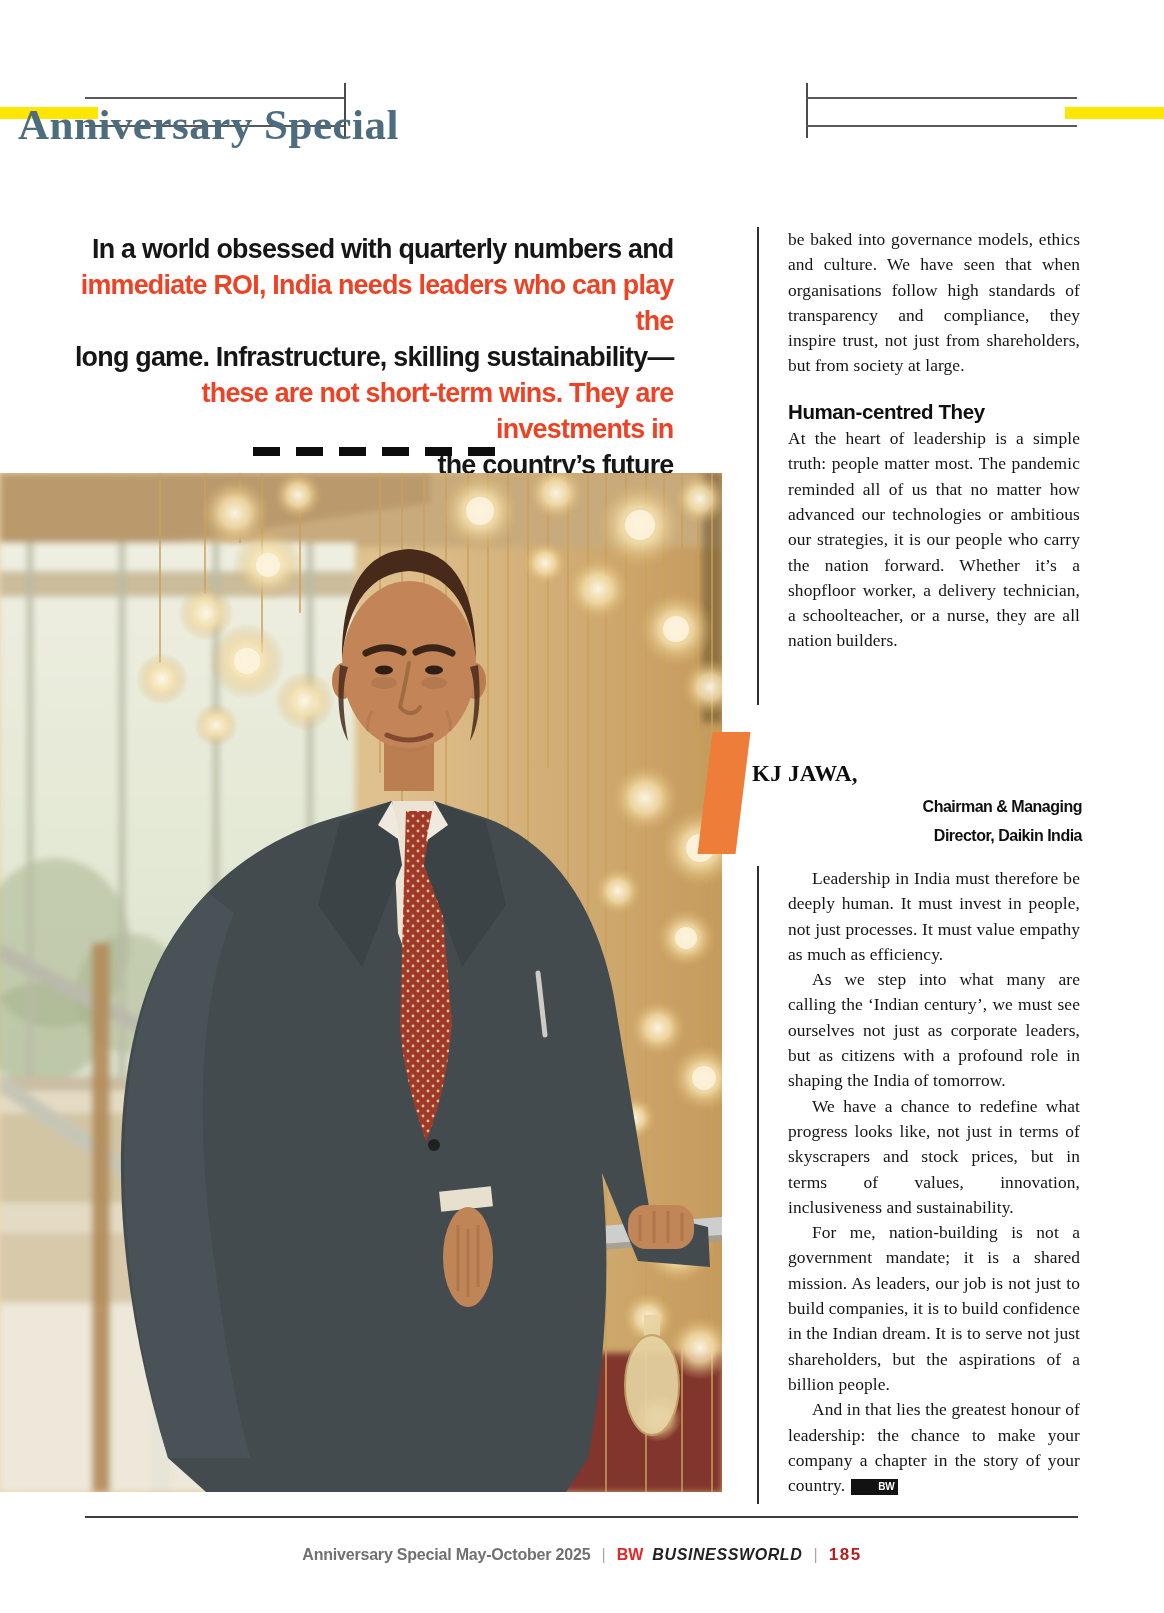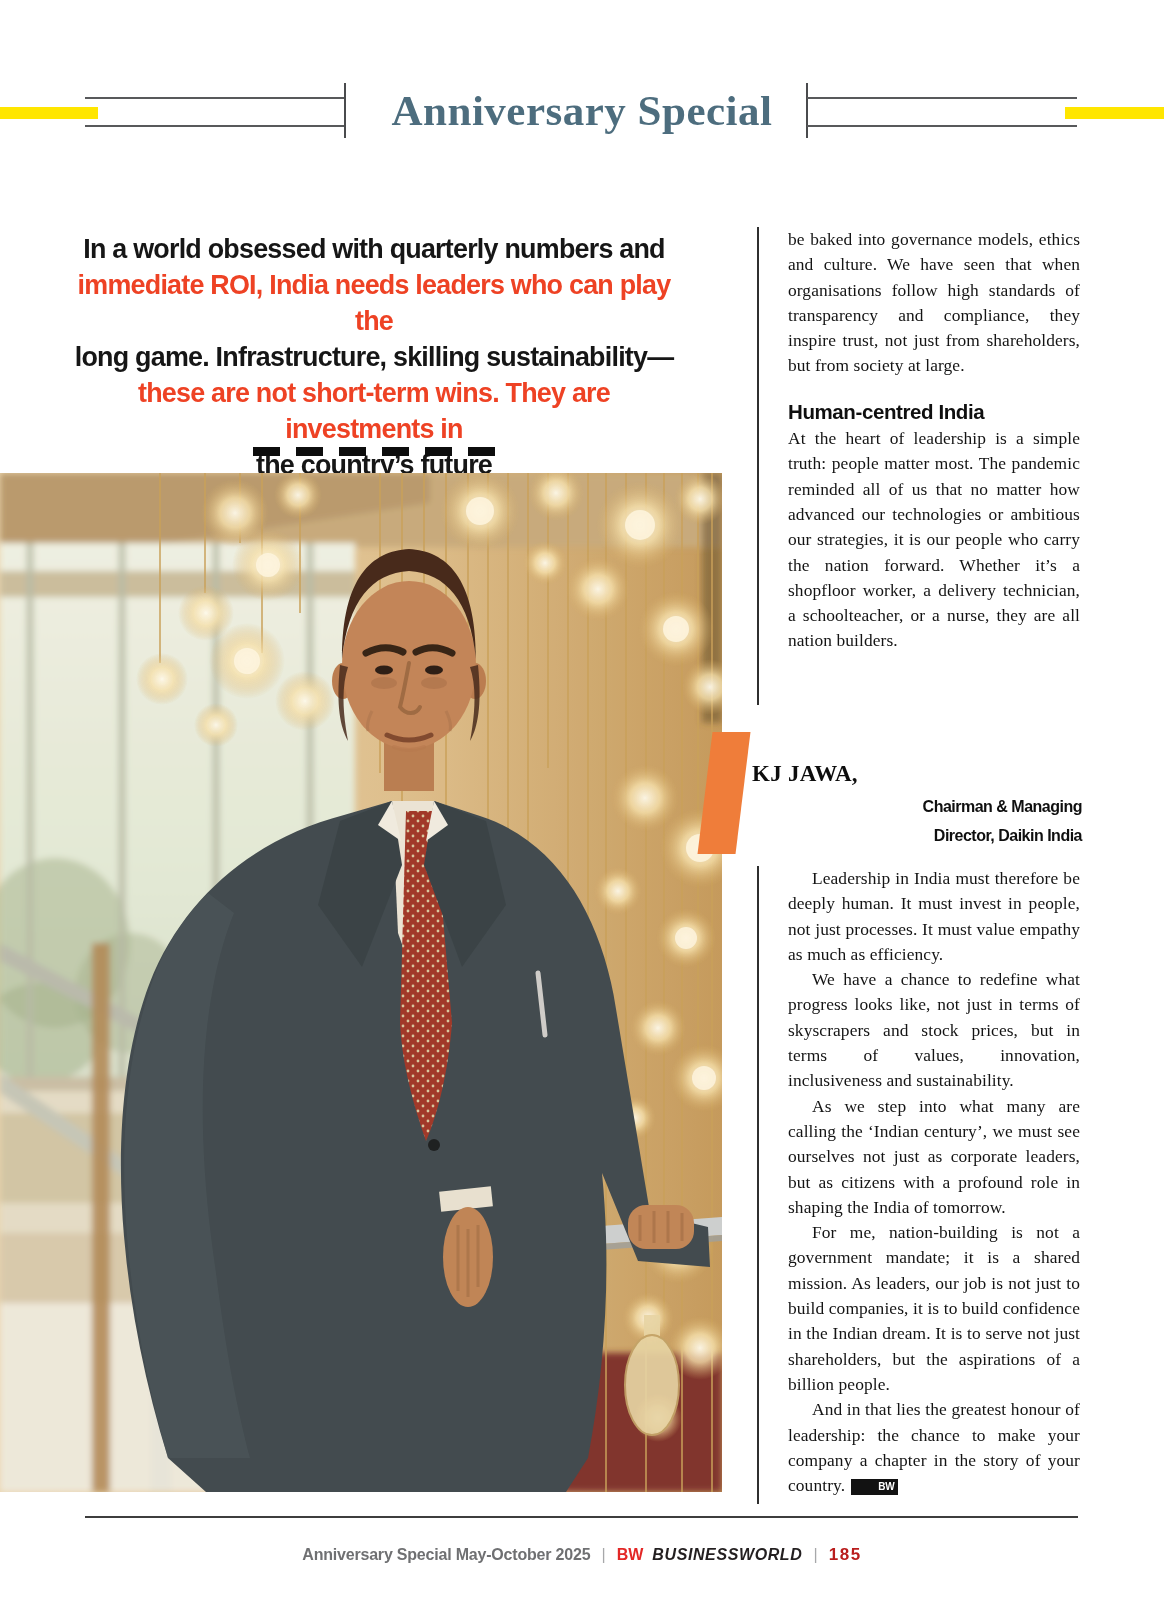--- a/index.html
+++ b/index.html
@@ -9,26 +9,26 @@
   
   .hdr-lines{position:absolute;height:26px;border-top:2px solid #58595b;border-bottom:2px solid #58595b;}
   .hdr-lines.left{left:85px;top:97px;width:259px;}
   .hdr-lines.right{left:807px;top:97px;width:270px;}
   .hdr-vbar{position:absolute;width:2px;height:55px;top:83px;background:#4a4b4d;}
   .hdr-vbar.left{left:344px;}
   .hdr-vbar.right{left:806px;}
   .hdr-yellow{position:absolute;height:12px;top:107px;background:#ffe600;}
   .hdr-yellow.left{left:0;width:98px;}
   .hdr-yellow.right{left:1065px;width:99px;}
-  .page-title{position:absolute;left:0;right:0;top:82px;margin:4px;text-align:center;
+  .page-title{position:absolute;left:0;right:0;top:82px;margin:18px;
     font-family:"Liberation Serif","DejaVu Serif",serif;font-weight:700;font-size:43px;
     color:#4d6d7e;letter-spacing:.5px;}
 
   
-  .pull-quote{position:absolute;left:62px;top:231px;width:624px;text-align:center;
+  .pull-quote{position:absolute;left:62px;top:231px;width:624px;text-align:right;
     font-family:"Liberation Sans","DejaVu Sans",sans-serif;font-weight:700;}
   .pq-line{font-size:28px;line-height:36px;letter-spacing:-.8px;transform:scaleX(.96);transform-origin:50% 50%;}
   .pq-dark{color:#161616;}
   .pq-red{color:#ee4224;}
   .dash-divider{position:absolute;left:62px;top:442px;width:624px;text-align:center;}
   .dash-divider .dash{display:inline-block;width:27px;height:9px;background:#0d0d0d;margin:0 8px;}
 
   
   .photo{position:absolute;left:0;top:473px;width:722px;height:1019px;display:block;}
 
@@ -232,35 +232,35 @@
 
       <rect x="628" y="732" width="66" height="44" rx="18" fill="#c08457"></rect>
       <path d="M640 742 V768 M654 738 V770 M668 738 V770 M682 740 V768" stroke="#a06a43" stroke-width="3" opacity=".65" fill="none"></path>
     </g>
 
     <rect x="0" y="0" width="722" height="1019" fill="#d7a75e" opacity=".06"></rect>
   </svg>
 
   <div class="col-block block-a">
     <p>be baked into governance models, ethics and culture. We have seen that when organisations follow high standards of transparency and compliance, they inspire trust, not just from shareholders, but from society at large.</p>
-    <h2 class="section-heading">Human-centred India</h2>
+    <h2 class="section-heading">Human-centred They</h2>
     <p>At the heart of leadership is a simple truth: people matter most. The pandemic reminded all of us that no matter how advanced our technologies or ambitious our strategies, it is our people who carry the nation forward. Whether it’s a shopfloor worker, a delivery technician, a schoolteacher, or a nurse, they are all nation builders.</p>
   </div>
 
   <div class="callout-mark"></div>
   <div class="callout-text">
     <div class="callout-name">KJ JAWA,</div>
     <div class="callout-role">Chairman &amp; Managing</div>
     <div class="callout-role">Director, Daikin India</div>
   </div>
 
   <div class="col-block block-b">
     <p class="ind">Leadership in India must therefore be deeply human. It must invest in people, not just processes. It must value empathy as much as efficiency.</p>
+    <p class="ind">As we step into what many are calling the ‘Indian century’, we must see ourselves not just as corporate leaders, but as citizens with a profound role in shaping the India of tomorrow.</p>
     <p class="ind">We have a chance to redefine what progress looks like, not just in terms of skyscrapers and stock prices, but in terms of values, innovation, inclusiveness and sustainability.</p>
-    <p class="ind">As we step into what many are calling the ‘Indian century’, we must see ourselves not just as corporate leaders, but as citizens with a profound role in shaping the India of tomorrow.</p>
     <p class="ind">For me, nation-building is not a government mandate; it is a shared mission. As leaders, our job is not just to build companies, it is to build confidence in the Indian dream. It is to serve not just shareholders, but the aspirations of a billion people.</p>
     <p class="ind"><span>And in that lies the greatest honour of leadership: the chance to make your company a chapter in the story of your country.</span><span class="endmark">BW</span></p>
   </div>
 
   <div class="footer-rule"></div>
   <div class="footer">
     <span class="f-issue">Anniversary Special May-October 2025</span>
     <span class="f-sep">|</span>
     <span class="f-bw">BW</span>
     <span class="f-brand">BUSINESSWORLD</span>

